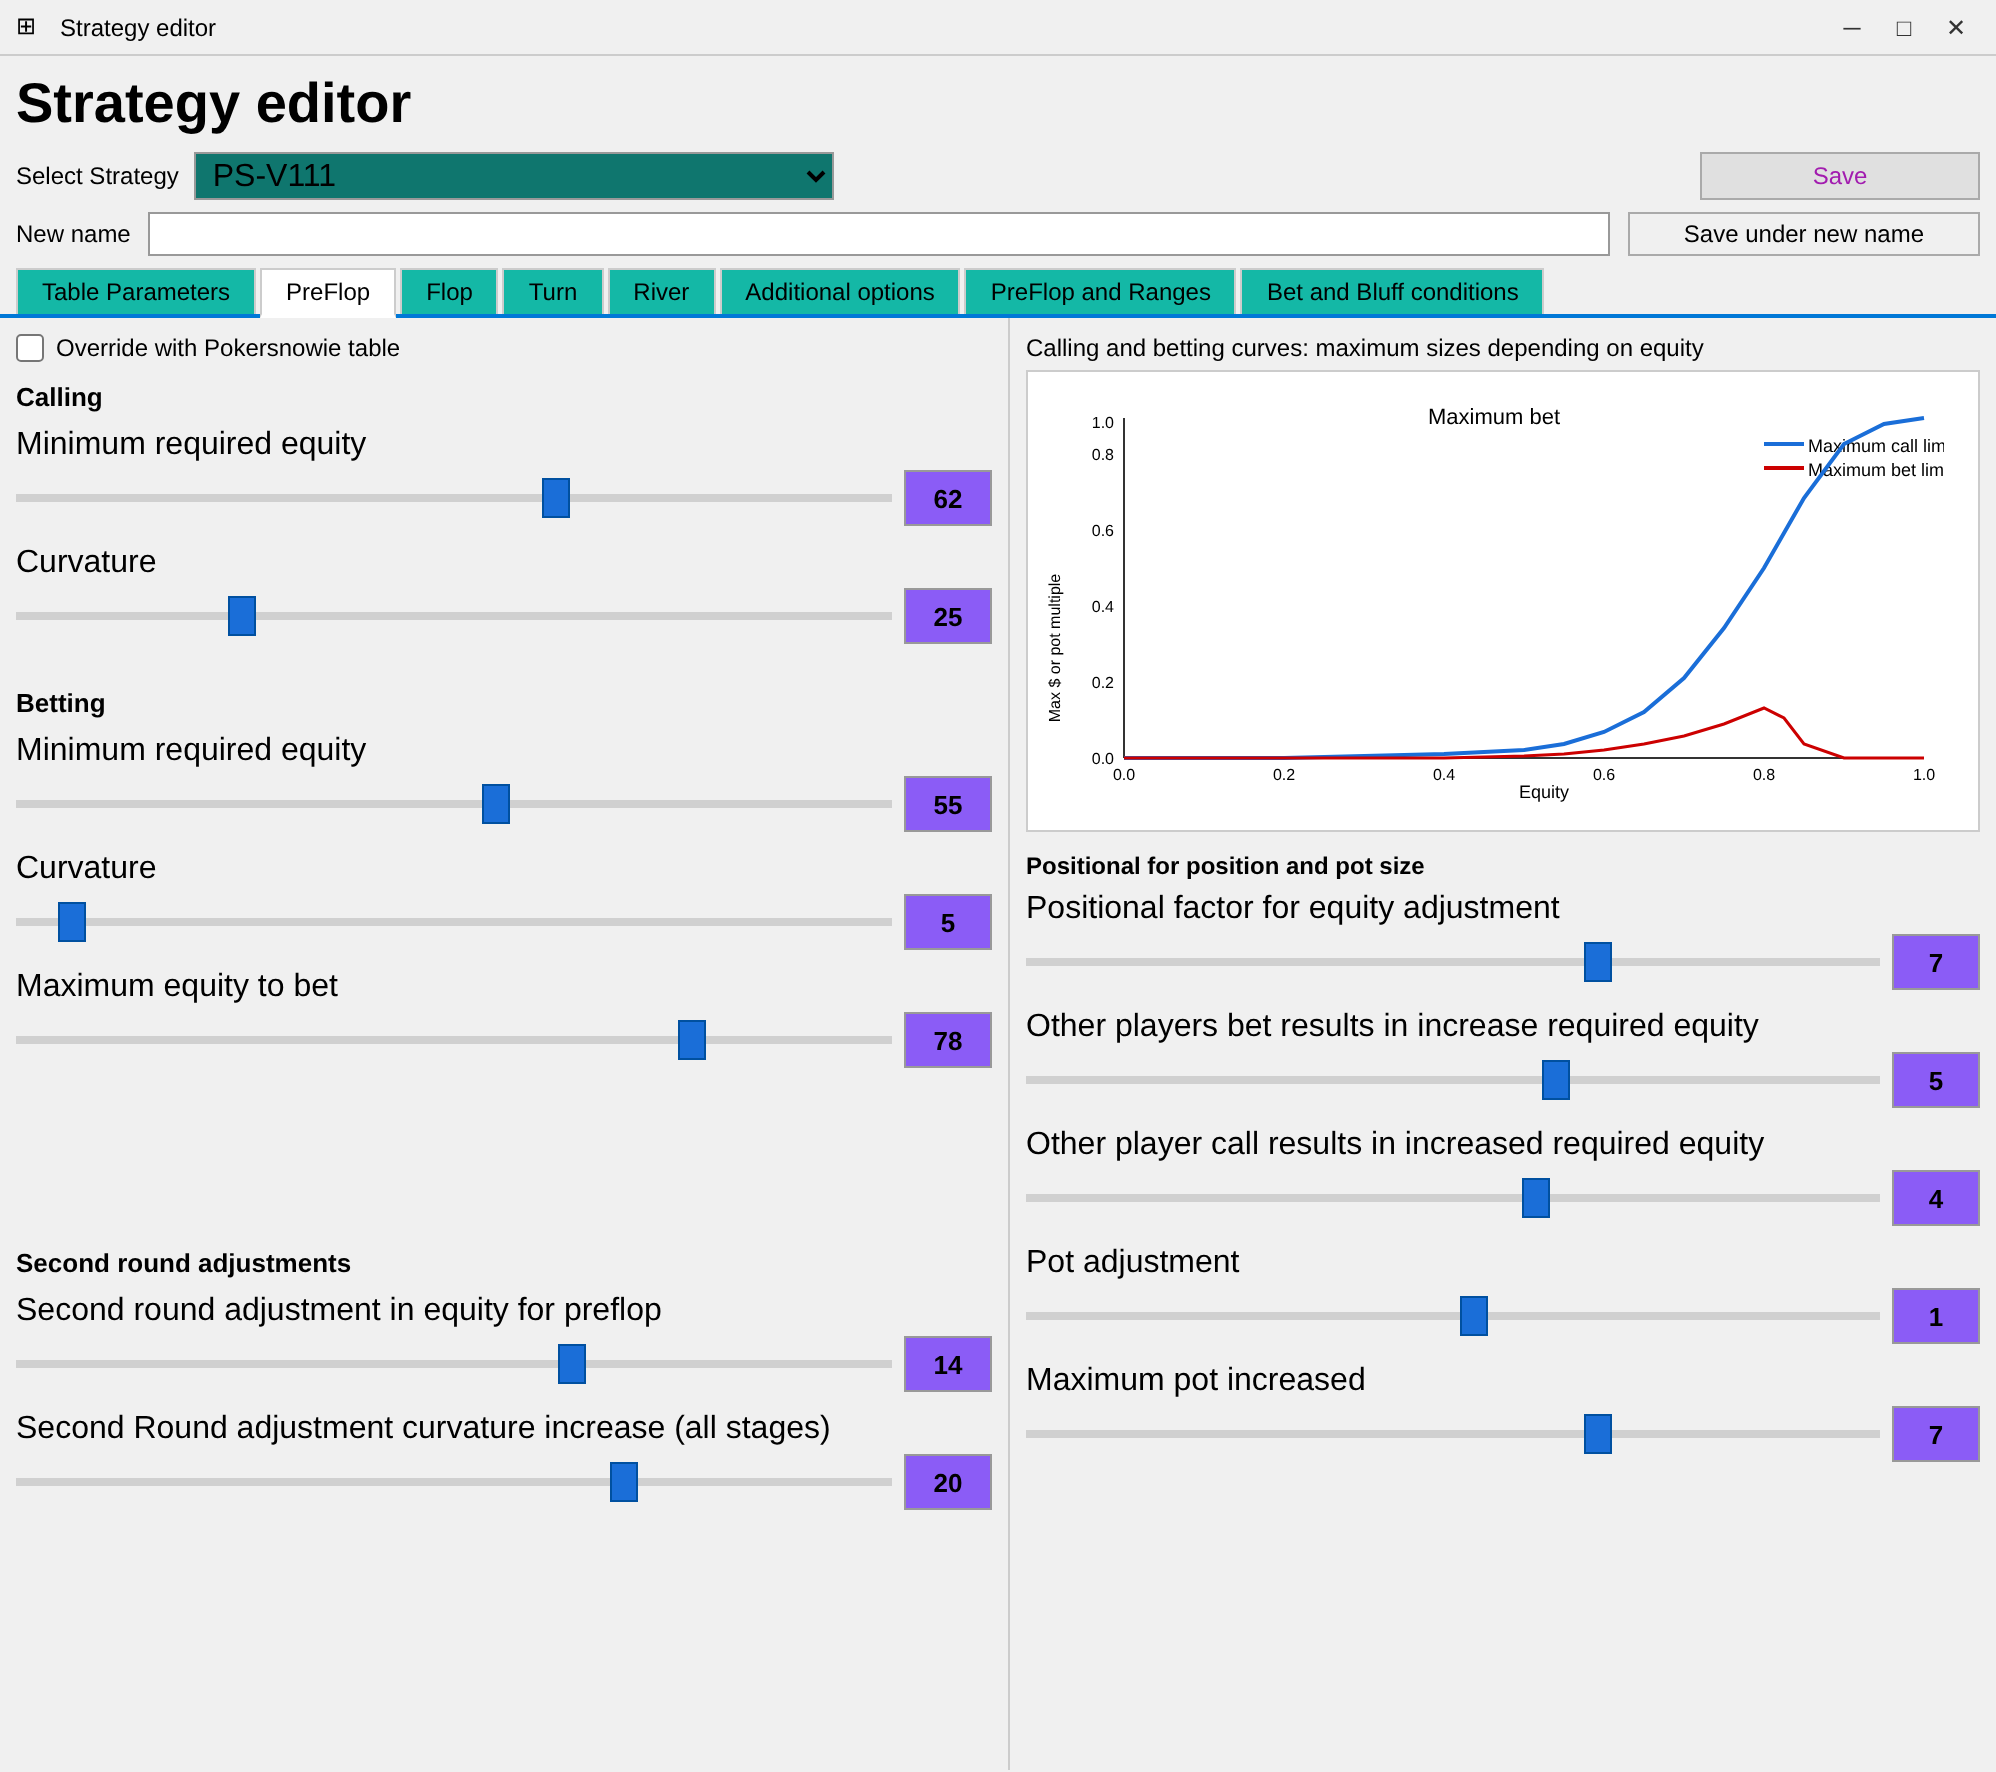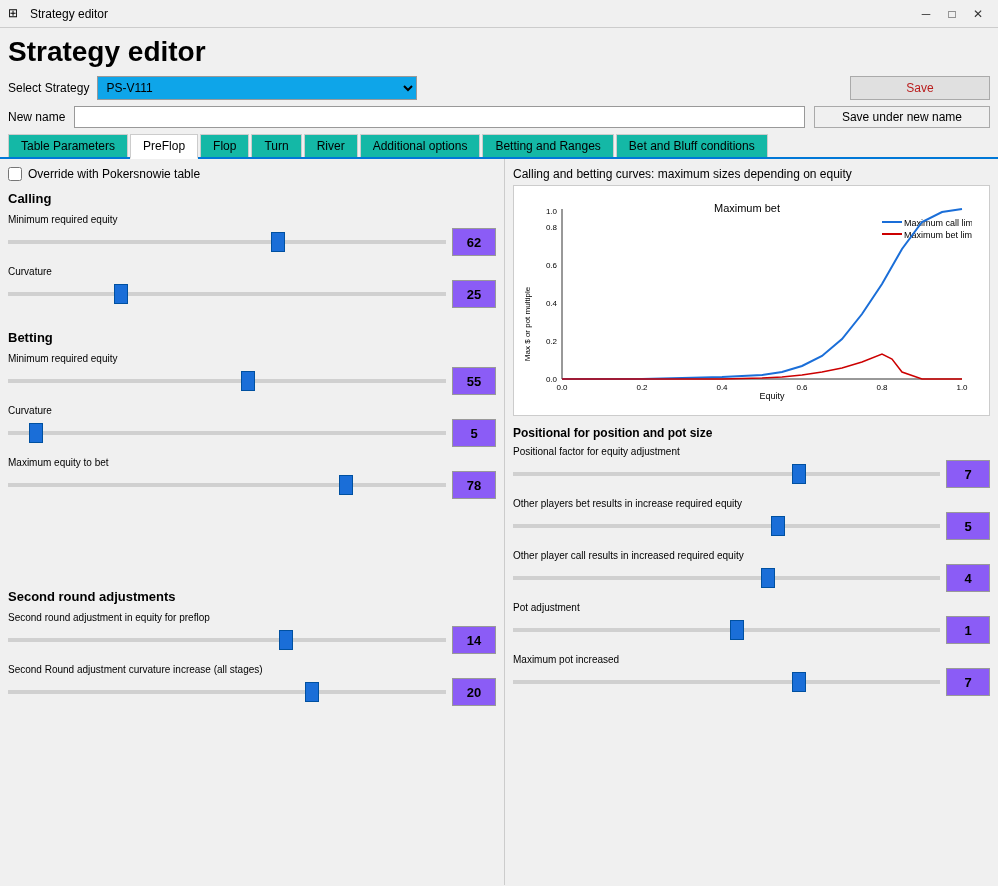--- a/index.html
+++ b/index.html
@@ -8,22 +8,22 @@
     .title-bar { background: #f0f0f0; display: flex; align-items: center; padding: 4px 8px; border-bottom: 1px solid #ccc; height: 28px; }
     .title-bar-icon { width: 16px; height: 16px; margin-right: 6px; }
     .title-bar-text { font-size: 12px; flex: 1; }
     .title-bar-controls { display: flex; gap: 2px; }
     .title-bar-btn { width: 24px; height: 20px; background: transparent; border: none; cursor: pointer; font-size: 12px; display: flex; align-items: center; justify-content: center; color: #333; }
     
     .main-title { font-size: 28px; font-weight: bold; padding: 8px 8px 4px 8px; }
     
     .toolbar { display: flex; align-items: center; padding: 4px 8px; gap: 8px; }
     .toolbar-label { font-size: 12px; }
-    .strategy-select { width: 320px; height: 24px; font-size: 12px; border: 1px solid #999; background: #0ea5e9; padding: 0 4px; }
-    .save-btn { margin-left: auto; width: 140px; height: 24px; background: #e0e0e0; border: 1px solid #aaa; font-size: 12px; color: #b91c1c; cursor: not-allowed; }
+    .strategy-select { width: 320px; height: 24px; font-size: 16px; border: 1px solid #999; background: #0f766e; padding: 0 4px; }
+    .save-btn { margin-left: auto; width: 140px; height: 24px; background: #e0e0e0; border: 1px solid #aaa; font-size: 12px; color: #a21caf; cursor: not-allowed; }
     
     .new-name-row { display: flex; align-items: center; padding: 2px 8px; gap: 9px; }
     .new-name-label { font-size: 12px; }
     .new-name-input { flex: 1; height: 22px; border: 1px solid #999; background: white; font-size: 12px; padding: 0 4px; }
     .save-new-btn { height: 22px; padding: 0 27px; background: #f0f0f0; border: 1px solid #aaa; font-size: 12px; cursor: pointer; white-space: nowrap; }
     
     .tabs { display: flex; padding: 4px 8px 0 8px; gap: 0; border-bottom: 2px solid #0078d7; }
     .tab { padding: 4px 12px; border: 1px solid #ccc; border-bottom: none; background: #14b8a6; cursor: pointer; font-size: 12px; margin-right: 2px; }
     .tab.active { background: white; border-bottom: 2px solid white; margin-bottom: -2px; }
     
@@ -31,21 +31,21 @@
     
     .left-panel { width: 505px; padding: 8px; border-right: 1px solid #ccc; overflow-y: auto; }
     .right-panel { flex: 1; padding: 8px; overflow-y: auto; }
     
     .override-row { display: flex; align-items: center; gap: 6px; margin-bottom: 10px; }
     .override-checkbox { width: 14px; height: 14px; }
     
     .section-title { font-size: 13px; font-weight: bold; margin-bottom: 8px; color: #000; }
     
     .slider-row { margin-bottom: 10px; }
-    .slider-label { font-size: 10px; margin-bottom: 3px; }
+    .slider-label { font-size: 16px; margin-bottom: 3px; }
     .slider-container { display: flex; align-items: center; gap: 6px; }
     .slider-track { flex: 1; position: relative; height: 20px; display: flex; align-items: center; }
     .slider-input { width: 100%; height: 4px; -webkit-appearance: none; appearance: none; background: #d0d0d0; outline: none; cursor: pointer; }
     .slider-input::-webkit-slider-thumb { -webkit-appearance: none; appearance: none; width: 14px; height: 20px; background: #1a6ed8; cursor: pointer; border: 1px solid #0050a0; }
     .slider-value { width: 44px; height: 28px; border: 1px solid #999; background: #8b5cf6; display: flex; align-items: center; justify-content: center; font-size: 13px; font-weight: bold; }
     
     .section-divider { height: 12px; }
     
     .chart-container { background: white; border: 1px solid #ccc; padding: 8px; margin-bottom: 10px; }
     .chart-title { font-size: 12px; margin-bottom: 4px; }
@@ -86,21 +86,21 @@
   <button class="save-new-btn">Save under new name</button>
 </div>
 
 <div class="tabs">
   <div class="tab">Table Parameters</div>
   <div class="tab active">PreFlop</div>
   <div class="tab">Flop</div>
   <div class="tab">Turn</div>
   <div class="tab">River</div>
   <div class="tab">Additional options</div>
-  <div class="tab">Betting and Ranges</div>
+  <div class="tab">PreFlop and Ranges</div>
   <div class="tab">Bet and Bluff conditions</div>
 </div>
 
 <div class="content">
 
   <div class="left-panel">
 
     <div class="override-row">
       <input type="checkbox" class="override-checkbox" style="">
       <span>Override with Pokersnowie table</span>

